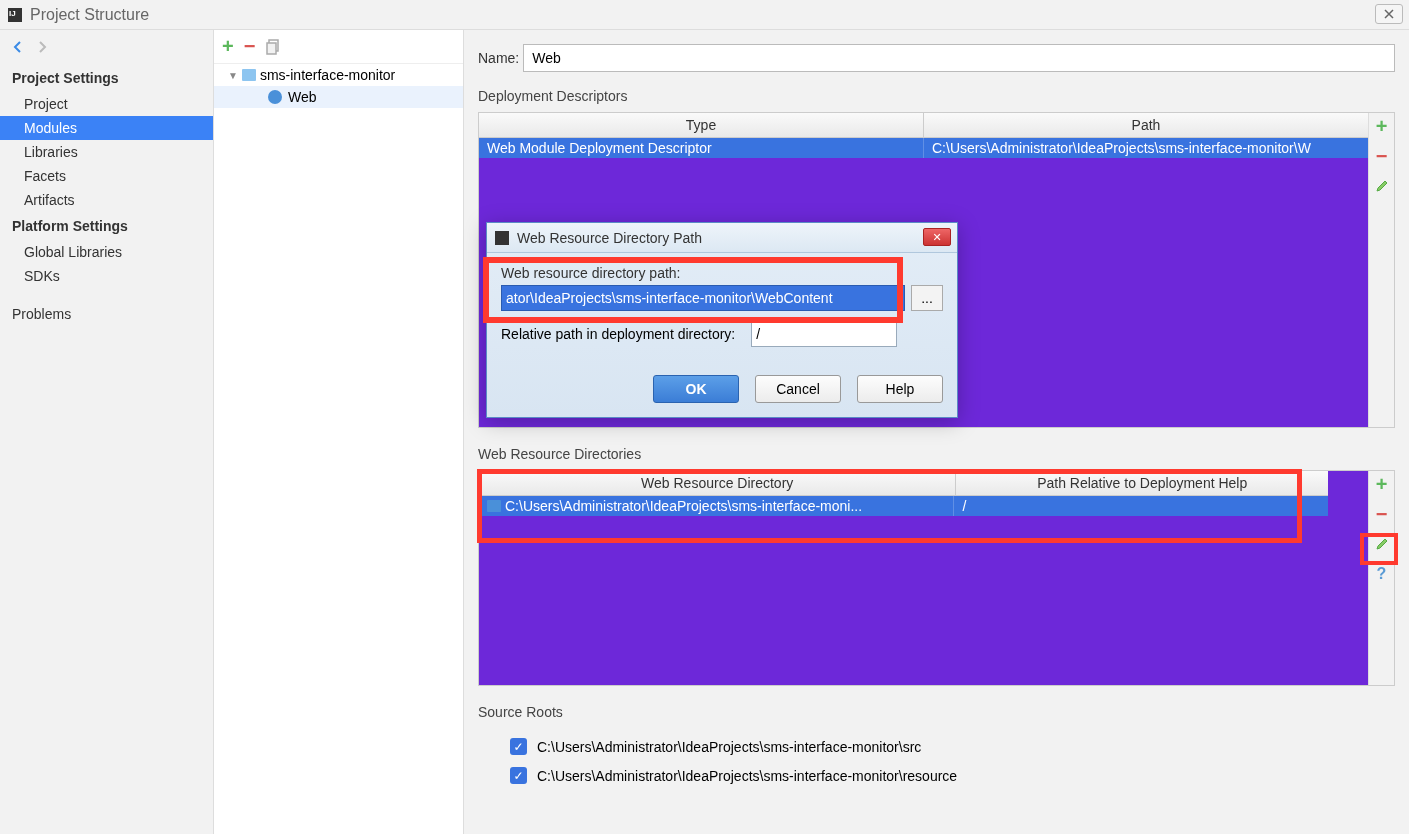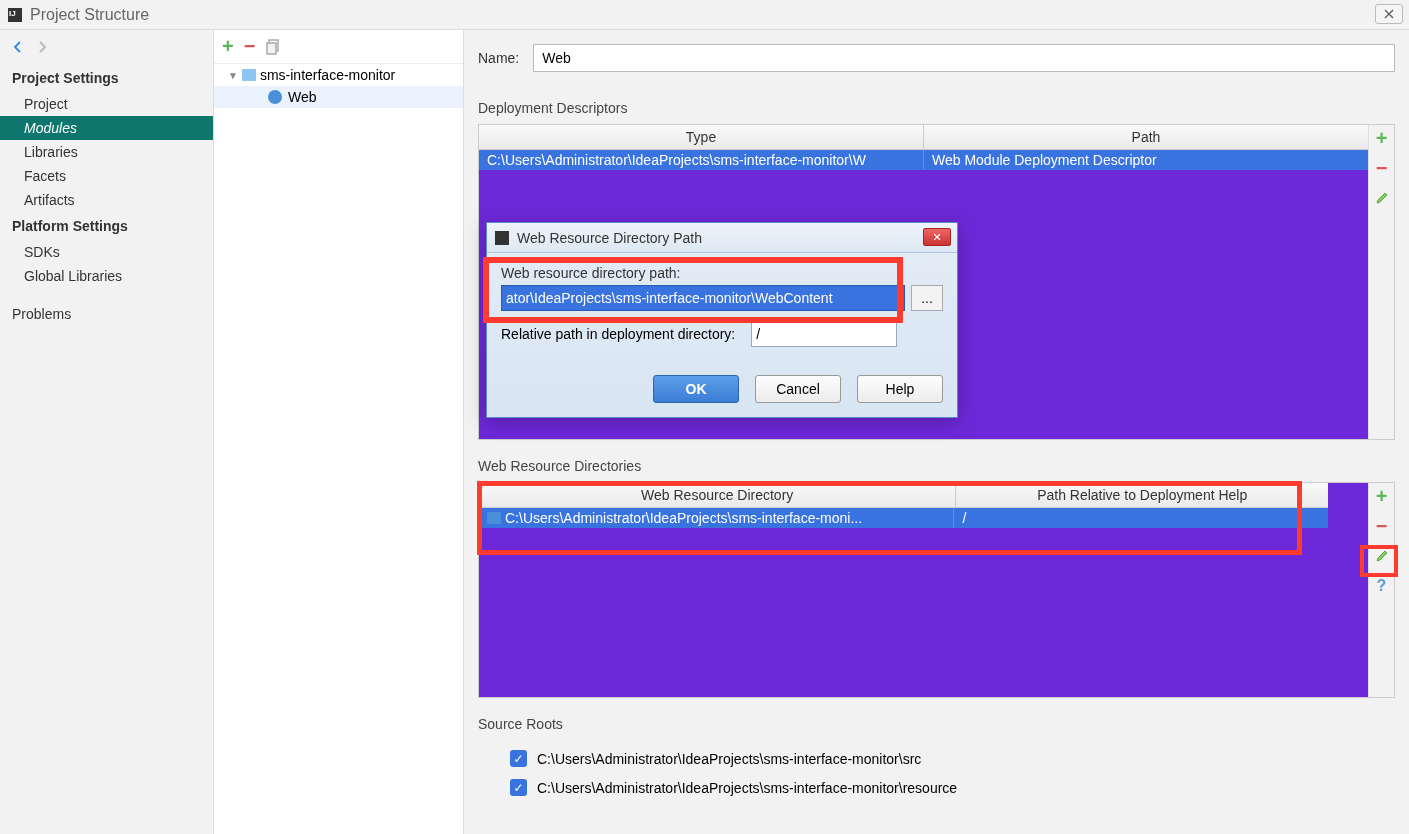--- a/index.html
+++ b/index.html
@@ -12,36 +12,36 @@
 .titlebar .close-btn { position: absolute; right: 6px; top: 4px; width: 28px; height: 20px; border: 1px solid #bbb; border-radius: 3px; background: #f5f5f5; display: flex; align-items: center; justify-content: center; cursor: pointer; }
 .titlebar .close-btn svg { width: 10px; height: 10px; }
 
 .main { display: flex; height: calc(100% - 30px); }
 
 .sidebar { width: 214px; background: #f2f2f2; border-right: 1px solid #ddd; }
 .sidebar-nav { height: 34px; display: flex; align-items: center; padding: 0 10px; gap: 8px; }
 .sidebar-nav .arrow { width: 16px; height: 16px; cursor: pointer; }
 .sidebar-header { padding: 6px 12px; font-weight: bold; color: #333; }
 .sidebar-item { padding: 4px 12px 4px 24px; color: #333; cursor: pointer; }
-.sidebar-item.selected { background: #0f766e; color: #fff; font-style: italic; }
+.sidebar-item.selected { background: #3b82f6; color: #fff; }
 
 .module-tree { width: 250px; background: #fff; border-right: 1px solid #ddd; }
 .module-tree-toolbar { height: 34px; display: flex; align-items: center; padding: 0 8px; gap: 10px; border-bottom: 1px solid #eee; }
 .module-tree-toolbar .add { color: #5cb85c; font-size: 20px; font-weight: bold; cursor: pointer; }
 .module-tree-toolbar .remove { color: #d9534f; font-size: 20px; font-weight: bold; cursor: pointer; }
 .module-tree-toolbar .copy { width: 18px; height: 18px; cursor: pointer; }
 .module-tree .tree-node { padding: 3px 8px 3px 14px; display: flex; align-items: center; gap: 4px; cursor: pointer; }
 .module-tree .tree-node .chev { color: #888; font-size: 10px; }
 .module-tree .tree-node .folder { width: 14px; height: 12px; background: #8dc5f0; display: inline-block; border-radius: 1px; }
 .module-tree .tree-child { padding: 3px 8px 3px 54px; display: flex; align-items: center; gap: 6px; cursor: pointer; }
 .module-tree .tree-child.selected { background: #eaf2fd; }
 .module-tree .tree-child .web-icon { width: 14px; height: 14px; background: #4a90d9; border-radius: 50%; display: inline-block; }
 
 .content { flex: 1; background: #f2f2f2; padding: 14px 14px 0 14px; position: relative; overflow: hidden; }
-.name-row { display: flex; align-items: center; gap: 14px; margin-bottom: 28px; }
+.name-row { display: flex; align-items: center; gap: 4px; margin-bottom: 16px; }
 .name-row label { color: #333; }
 .name-row input { flex: 1; height: 28px; border: 1px solid #bbb; padding: 0 8px; background: #fff; }
 
 .section-label { color: #444; margin-bottom: 8px; }
 
 .panel { background: #6d28d9; border: 1px solid #ccc; position: relative; }
 .panel-dd { height: 316px; margin-bottom: 18px; display: flex; }
 .panel-wrd { height: 216px; margin-bottom: 18px; display: flex; gap: 40px; }
 
 .table-area { flex: 1; position: relative; overflow: hidden; }
@@ -109,22 +109,22 @@
           <path d="M6 3l5 5-5 5" stroke="#bbb" stroke-width="2" fill="none"></path>
         </svg>
     </div>
     <div class="sidebar-header">Project Settings</div>
     <div class="sidebar-item">Project</div>
     <div class="sidebar-item selected">Modules</div>
     <div class="sidebar-item">Libraries</div>
     <div class="sidebar-item">Facets</div>
     <div class="sidebar-item">Artifacts</div>
     <div class="sidebar-header">Platform Settings</div>
+    <div class="sidebar-item">Global Libraries</div>
     <div class="sidebar-item">SDKs</div>
-    <div class="sidebar-item">Global Libraries</div>
     <div style="height:14px"></div>
     <div class="sidebar-item" style="padding-left:12px">Problems</div>
   </div>
 
   <div class="module-tree">
     <div class="module-tree-toolbar">
       <span class="add">+</span>
       <span class="remove">−</span>
       <svg class="copy" viewBox="0 0 18 18">
           <rect x="4" y="2" width="9" height="11" fill="none" stroke="#aaa" stroke-width="1.5"></rect>
@@ -149,22 +149,22 @@
     </div>
 
     <div class="section-label">Deployment Descriptors</div>
     <div class="panel panel-dd">
       <div class="table-area">
         <div class="tbl-header">
           <div class="col">Type</div>
           <div class="col">Path</div>
         </div>
         <div class="tbl-row">
+          <div class="cell">Web Module Deployment Descriptor</div>
           <div class="cell">C:\Users\Administrator\IdeaProjects\sms-interface-monitor\W</div>
-          <div class="cell">Web Module Deployment Descriptor</div>
         </div>
 
       </div>
       <div class="side-btns">
         <span class="sb add">+</span>
         <span class="sb remove">−</span>
         <span class="sb edit">
           <svg viewBox="0 0 14 14">
               <path d="M2 12l1-3 7-7 2 2-7 7-3 1z" fill="#8c6" stroke="#5a4"></path>
             </svg>

